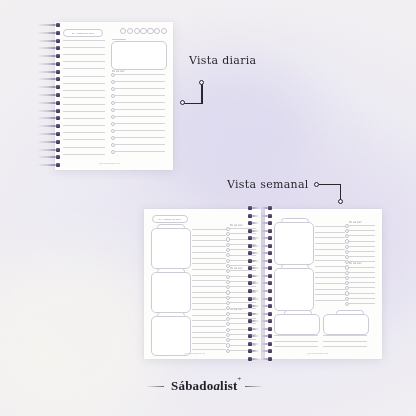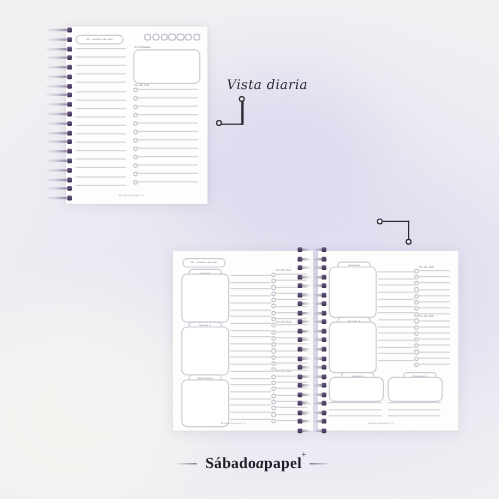--- a/index.html
+++ b/index.html
@@ -34,22 +34,22 @@
     display:flex;align-items:center;justify-content:center;gap:2px;overflow:hidden;}
   .pill .txt{font-size:2.1px;letter-spacing:.2px;color:#6e6878;white-space:nowrap;transform:scale(1);}
   .box{position:absolute;border:.8px solid #cfcbd6;border-radius:5px;background:#fff;}
   .lbl{position:absolute;font-size:2.4px;color:#7a7484;white-space:nowrap;letter-spacing:.15px;}
   .lbl.cursive{font-family:"DejaVu Serif",serif;font-style:italic;color:#6a6376;}
   .dot{position:absolute;width:2.2px;height:2.2px;border-radius:50%;border:.6px solid #c6c2cd;background:#fff;}
   .wkdot{position:absolute;width:4.4px;height:4.4px;border-radius:50%;border:.7px solid #c6c2cd;background:#fff;}
   .footer{position:absolute;font-size:2.1px;color:#a9a4b0;white-space:nowrap;letter-spacing:.2px;}
 
   
-  .anno{position:absolute;font-family:"DejaVu Serif",serif;font-style:italic;
-    color:#2b2730;white-space:nowrap;letter-spacing:.3px;margin-top:10px;}
+  .anno{position:absolute;font-family:"DejaVu Serif",serif;
+    color:#2b2730;white-space:nowrap;letter-spacing:.3px;}
   .conn{position:absolute;}
   .conn .seg{position:absolute;background:#2b2730;}
   .conn .node{position:absolute;width:5px;height:5px;border-radius:50%;border:1.4px solid #2b2730;background:#eeecf2;box-sizing:border-box;}
 
   
   .brand{position:absolute;display:flex;align-items:center;gap:7px;}
   .brand .rule{height:1px;background:linear-gradient(90deg,rgba(60,55,70,0),rgba(60,55,70,.75));}
   .brand .rule.r{background:linear-gradient(90deg,rgba(60,55,70,.75),rgba(60,55,70,0));}
   .brand .word{font-family:"Liberation Serif",serif;font-size:13px;color:#1f1c26;letter-spacing:.2px;position:relative;}
   .brand .word b{font-weight:700;}
@@ -219,20 +219,21 @@
     </div>
 
   <div class="anno" style="left:189px;top:54px;font-size:11px;">Vista diaria</div>
   <div class="conn" style="left:180px;top:80px;width:26px;height:28px;">
     <div class="seg" style="left:21px;top:4px;width:1.6px;height:20px;"></div>
     <div class="seg" style="left:4px;top:22.5px;width:18px;height:1.6px;"></div>
     <div class="node" style="left:19px;top:0px;"></div>
     <div class="node" style="left:0px;top:20px;"></div>
   </div>
 
+  <div class="anno" style="left:227px;top:178px;font-size:11px;">Vista semanal</div>
   <div class="conn" style="left:314px;top:180px;width:32px;height:26px;">
     <div class="seg" style="left:5px;top:3.5px;width:22px;height:1.6px;"></div>
     <div class="seg" style="left:25.5px;top:4px;width:1.6px;height:17px;"></div>
     <div class="node" style="left:0px;top:1.5px;"></div>
     <div class="node" style="left:23.5px;top:19px;"></div>
   </div>
 
   <div class="page" style="left:144px;top:209px;width:117px;height:150px;">
     <div class="page-inner">
       <div class="pill" style="left:8px;top:6px;width:34px;height:5.5px;">
@@ -596,18 +597,18 @@
       </div>
       <div class="ring" style="top: 152.733px; width: 11px; left: 13px;">
         <div class="tail"></div>
         <div class="knob"></div>
       </div>
     </div>
 
   <div class="brand" style="left:146px;top:378px;">
     <div class="rule" style="width:18px;"></div>
     <div class="word">
-      <b>Sábado</b><i>a</i><b>papel</b><span class="mark">+</span>
+      <b>Sábado</b><i>a</i><b>list</b><span class="mark">+</span>
     </div>
     <div class="rule r" style="width:18px;"></div>
   </div>
 
 </div>
 
 </body></html>

